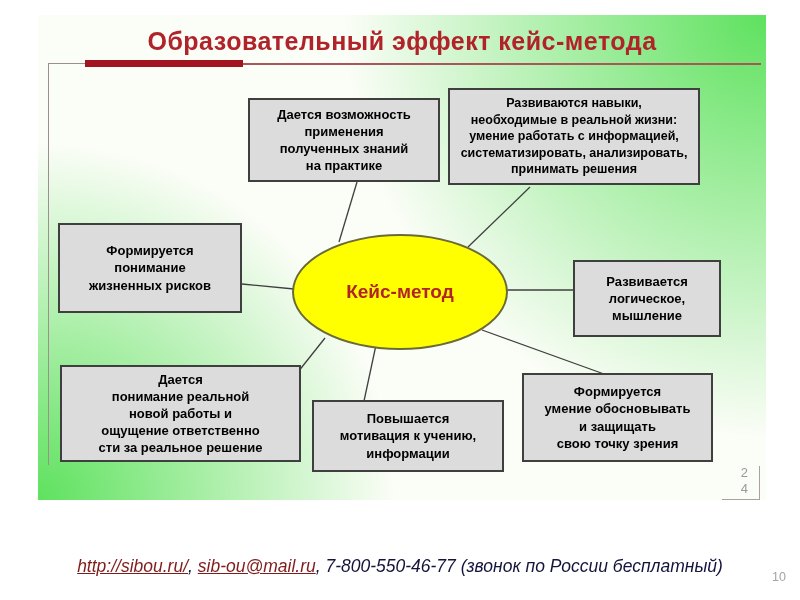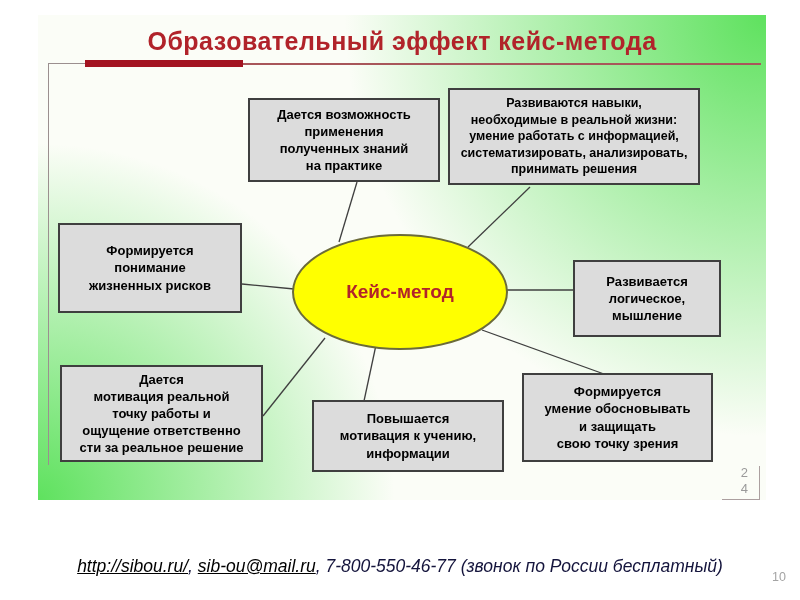--- a/index.html
+++ b/index.html
@@ -27,39 +27,39 @@
   .node{
     position:absolute;background:#dcdcdc;border:2px solid #3f3f3f;
     display:flex;flex-direction:column;justify-content:center;
     text-align:center;font-weight:bold;color:#000;font-size:13px;line-height:1.32;
     box-sizing:border-box;padding:2px 3px;
   }
   .node-1{left:162px;top:83px;width:192px;height:84px;margin-left:48px;}
   .node-2{left:410px;top:73px;width:252px;height:97px;font-size:12.5px;}
   .node-3{left:20px;top:208px;width:184px;height:90px;}
   .node-4{left:535px;top:238px;width:148px;height:77px;margin-top:7px;}
-  .node-5{left:22px;top:350px;width:203px;height:97px;}
+  .node-5{left:22px;top:350px;width:241px;height:97px;}
   .node-6{left:274px;top:385px;width:192px;height:72px;}
   .node-7{left:484px;top:358px;width:191px;height:89px;}
   .center-ellipse{
     position:absolute;left:254px;top:219px;width:212px;height:112px;
     background:#ffff00;border:2px solid #6b6b3a;border-radius:50%;
     display:flex;align-items:center;justify-content:center;
   }
   .center-ellipse span{font-size:19px;font-weight:bold;color:#b1232a;}
   svg.connectors{position:absolute;left:0;top:0;width:728px;height:485px;pointer-events:none;}
   .corner-marker{position:absolute;left:680px;top:448px;width:42px;height:38px;}
   .corner-marker .vline{position:absolute;right:0;top:3px;width:1px;height:34px;background:#ab9f9f;}
   .corner-marker .hline{position:absolute;right:0;bottom:1px;width:38px;height:1px;background:#ab9f9f;}
   .corner-marker .digits{position:absolute;right:12px;top:2px;color:#9a9a9a;font-size:13px;line-height:16px;text-align:center;}
   .footer{
     position:absolute;left:0;top:556px;width:800px;text-align:center;
     font-style:italic;font-size:17.5px;color:#14143c;
   }
-  .footer a{color:#000000;text-decoration:underline;}
+  .footer a{color:#7f1d1d;text-decoration:underline;}
   .page-number{position:absolute;right:14px;top:570px;color:#a4a4a4;font-size:12.5px;}
 </style>
 </head>
 <body>
 
 <div class="slide">
 
   <div class="slide-title">Образовательный эффект кейс-метода</div>
   <div class="title-bar-thick"></div>
   <div class="title-bar-thin"></div>
@@ -98,22 +98,22 @@
   </div>
 
   <div class="node node-4">
     <div>Развивается</div>
     <div>логическое,</div>
     <div>мышление</div>
   </div>
 
   <div class="node node-5">
     <div>Дается</div>
-    <div>мотивация  реальной</div>
-    <div>точку работы  и</div>
+    <div>понимание  реальной</div>
+    <div>новой работы  и</div>
     <div>ощущение  ответственно</div>
     <div>сти за реальное  решение</div>
   </div>
 
   <div class="node node-6">
     <div>Повышается</div>
     <div>мотивация к учению,</div>
     <div>информации</div>
   </div>
 

